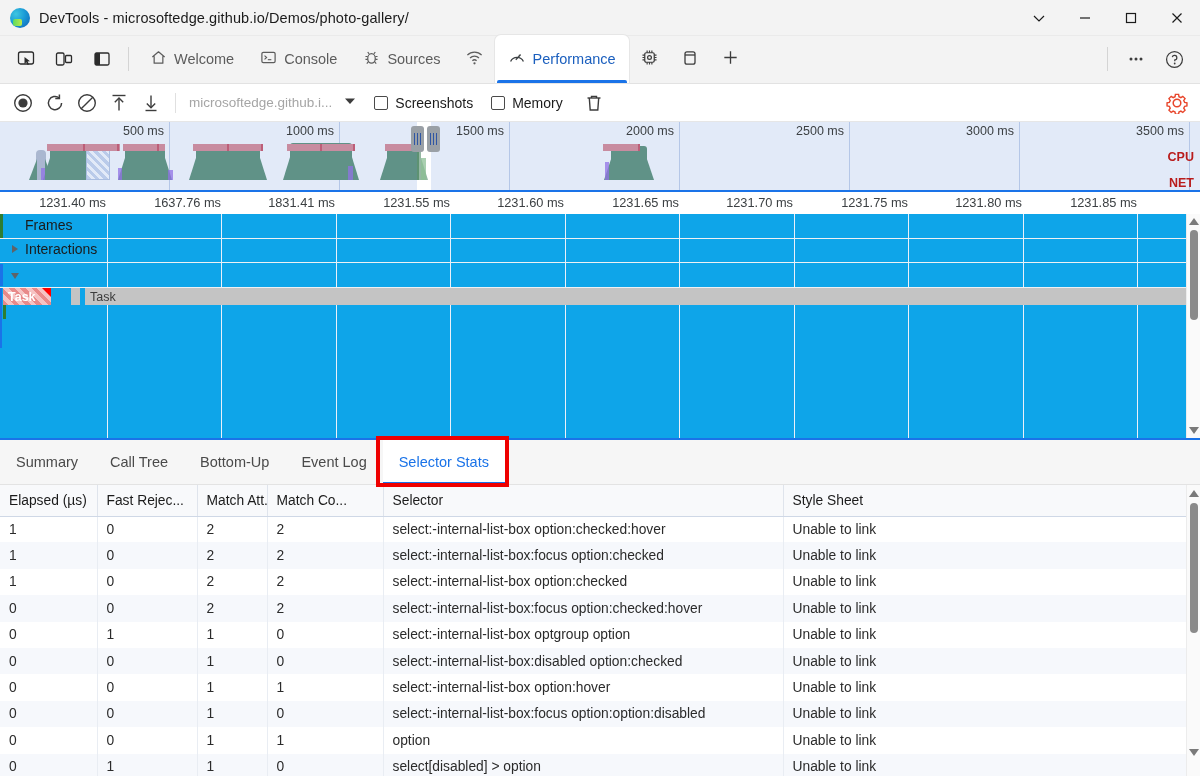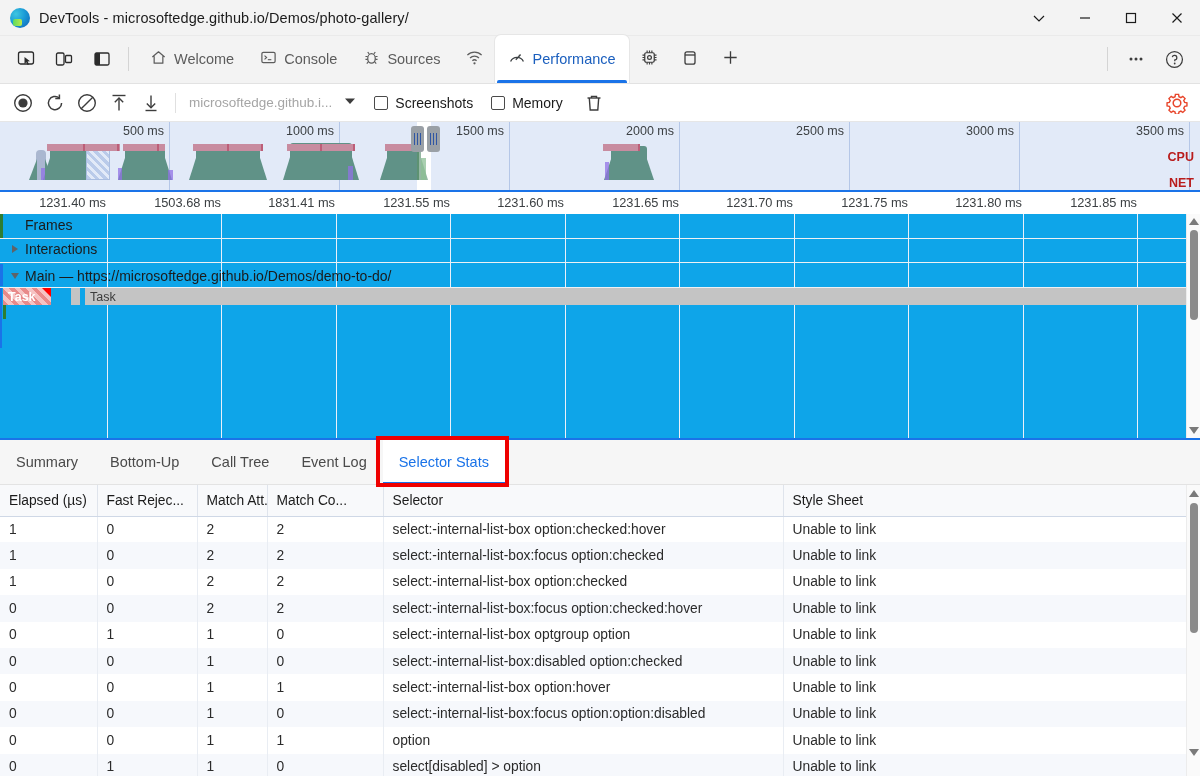--- a/index.html
+++ b/index.html
@@ -454,21 +454,21 @@
   <div class="ov-tick" style="left:1189px">3500 ms</div>
 
   <div class="ov-side" style="top:28px">CPU</div>
   <div class="ov-side" style="top:54px">NET</div>
   <div class="ov-bottomline"></div>
 </div>
 
 <div class="flame">
   <div class="ruler">
     <div class="r-tick" style="left:113px">1231.40 ms</div>
-    <div class="r-tick" style="left:228px">1503.68 ms</div>
+    <div class="r-tick" style="left:228px">1637.76 ms</div>
     <div class="r-tick" style="left:342px">1831.41 ms</div>
     <div class="r-tick" style="left:457px">1231.55 ms</div>
     <div class="r-tick" style="left:571px">1231.60 ms</div>
     <div class="r-tick" style="left:686px">1231.65 ms</div>
     <div class="r-tick" style="left:800px">1231.70 ms</div>
     <div class="r-tick" style="left:915px">1231.75 ms</div>
     <div class="r-tick" style="left:1029px">1231.80 ms</div>
     <div class="r-tick" style="left:1144px">1231.85 ms</div>
   </div>
 
@@ -486,21 +486,20 @@
   <div class="green-bar" style="left:0; top:22px; height:24px"></div>
   <div class="f-label" style="left:25px; top:25px">Frames</div>
   <div class="f-row-sep" style="top:46px"></div>
 
   <div class="f-tri tri-right" style="left:12px; top:53px"></div>
   <div class="f-label" style="left:25px; top:49px">Interactions</div>
   <div class="f-row-sep" style="top:70px"></div>
 
   <div class="blue-bar" style="left:0; top:72px; height:22px"></div>
   <div class="f-tri tri-down" style="left:11px; top:81px"></div>
-  <div class="f-label" style="left:25px; top:76px">Main — https://microsoftedge.github.io/Demos/demo-to-do/</div>
   <div class="f-row-sep" style="top:95px"></div>
 
   <div class="blue-bar" style="left:0; top:96px; height:60px; background:#1a73e8; width:2px"></div>
   <div class="bar hatchred" style="left:3px; top:96px; width:48px">
     <span>Task</span>
     <span class="warn-corner"></span>
   </div>
   <div class="bar gray" style="left:71px; top:96px; width:9px"></div>
   <div class="bar gray" style="left:85px; top:96px; width:1101px">
     <span>Task</span>
@@ -513,24 +512,24 @@
     <div class="sv-arrow arr-dn" style="bottom:4px"></div>
   </div>
   <div class="flame-bottom-line"></div>
 </div>
 
 <div class="btabs">
   <div class="btab">
       <span>Summary</span>
     </div>
   <div class="btab">
+      <span>Call Tree</span>
+    </div>
+  <div class="btab">
       <span>Bottom-Up</span>
-    </div>
-  <div class="btab">
-      <span>Call Tree</span>
     </div>
   <div class="btab">
       <span>Event Log</span>
     </div>
   <div class="btab active">
       <span>Selector Stats</span>
     </div>
   <div class="redbox" style="left:376px; top:-4px; width:133px; height:51px"></div>
 </div>
 

